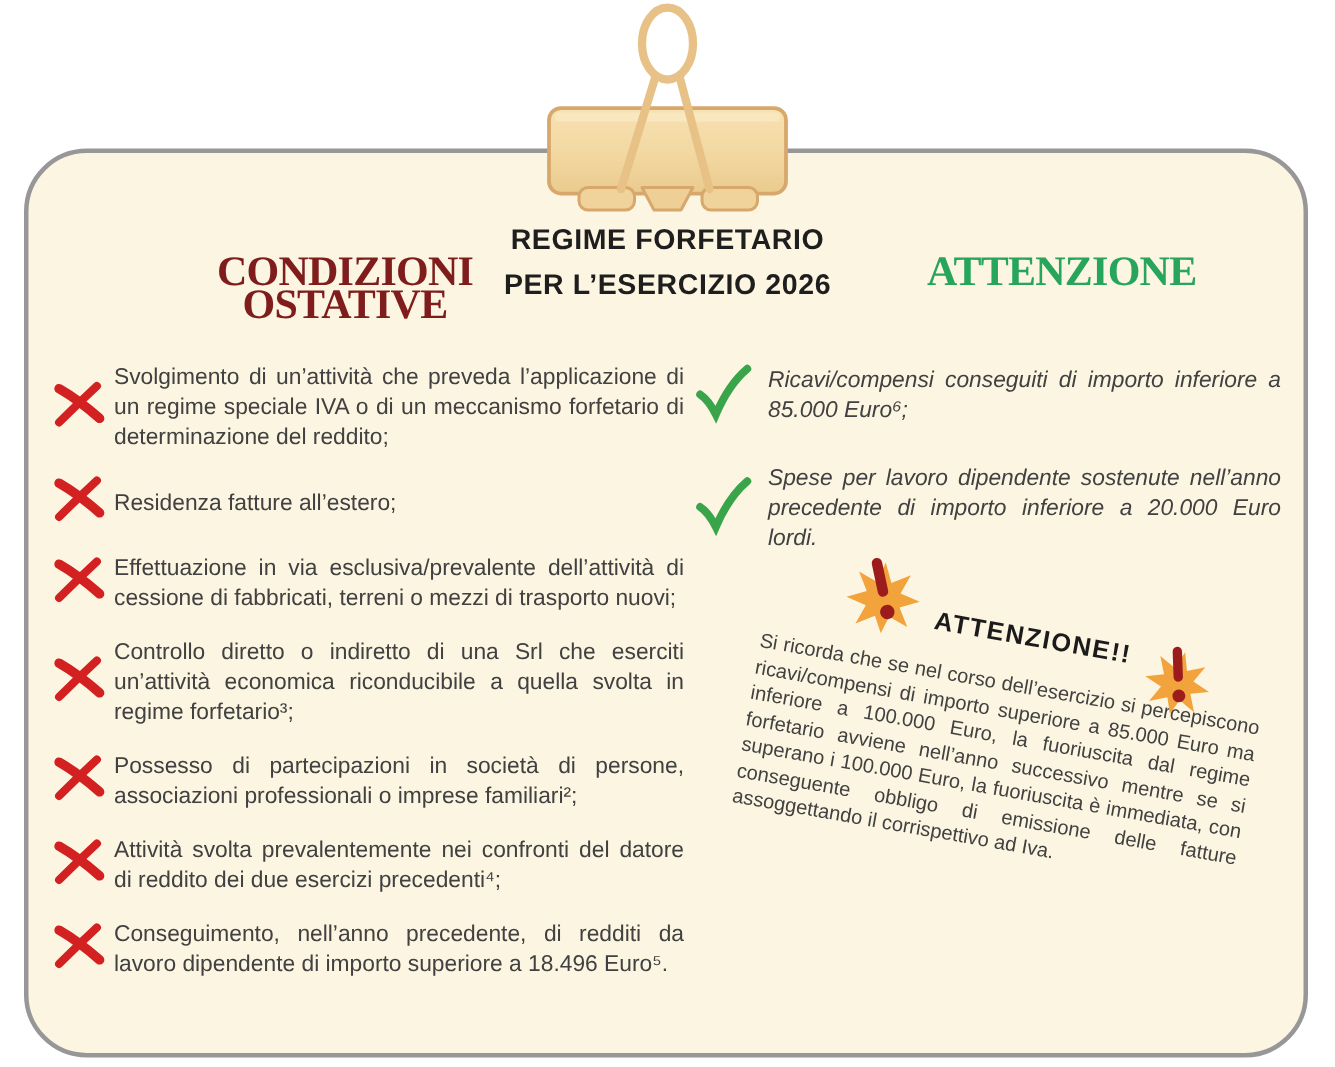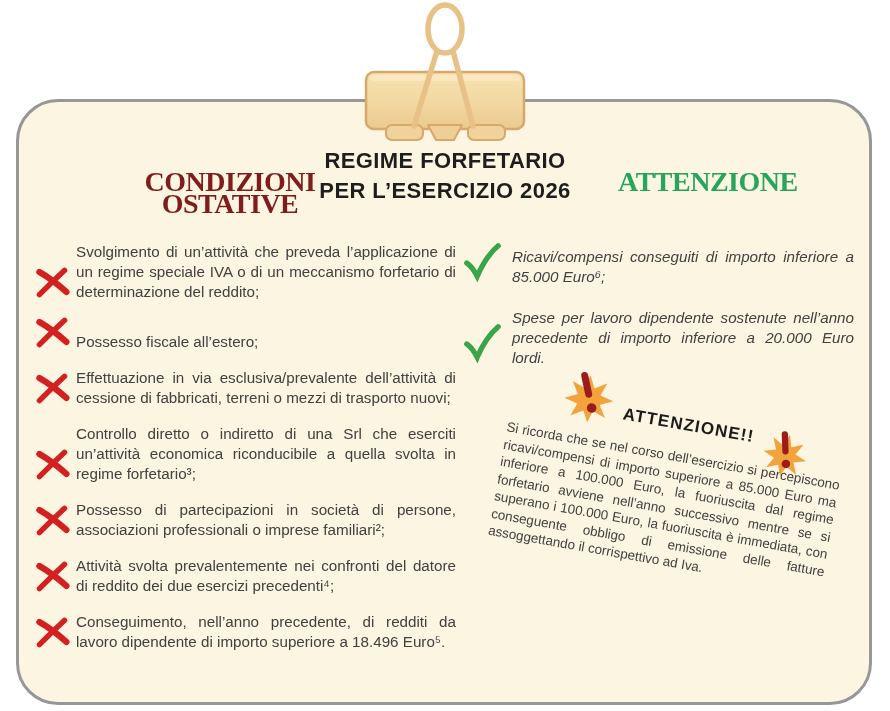--- a/index.html
+++ b/index.html
@@ -21,39 +21,39 @@
     border-radius: 42px;
   }
 
   
   .clip { position: absolute; left: 356px; top: 2px; z-index: 6; }
 
   
   .main-title {
     position: absolute; left: 290px; top: 146px; width: 310px;
     text-align: center; z-index: 7;
-    font-weight: bold; font-size: 22px; line-height: 30px;
+    font-weight: bold; font-size: 19px; line-height: 30px;
     letter-spacing: 0.4px; color: #1e1e1e;
   }
 
   
   .col-heading {
     position: absolute; top: 171px; z-index: 7;
     font-family: "Liberation Serif", "DejaVu Serif", serif;
     font-weight: bold; font-size: 28px; line-height: 22px;
     letter-spacing: -0.5px;
   }
   .col-heading.left { left: 118px; width: 224px; text-align: center; color: #7f1d1d; }
   .col-heading.right { left: 618px; width: 230px; text-align: left; color: #28A55C; }
 
   
   .list { position: absolute; z-index: 7; }
   .list.left-list  { left: 34px;  top: 242px; width: 422px; }
   .list.right-list { left: 462px; top: 240px; width: 392px; }
-  .list-item { display: flex; align-items: flex-end; margin-bottom: 16px; }
+  .list-item { display: flex; align-items: center; margin-bottom: 16px; }
   .right-list .list-item { margin-bottom: 21px; font-style: italic; }
   .list-item .ico { flex: 0 0 42px; margin-top: -2px; }
   .right-list .list-item .ico { flex: 0 0 50px; margin-top: 1px; }
   .list-item .txt {
     flex: 1; text-align: justify;
     font-size: 15.2px; line-height: 20px; color: #414141;
   }
 
   
   .attention {
@@ -130,21 +130,21 @@
       </span>
       <span class="txt">Svolgimento di un’attività che preveda l’applicazione di un regime speciale IVA o di un meccanismo forfetario di determinazione del reddito;</span>
     </div>
     <div class="list-item">
       <span class="ico">
         <svg width="36" height="32" viewBox="0 0 40 34">
             <path d="M6 6 Q20 14 36 28" stroke="#D32020" stroke-width="7" stroke-linecap="round" fill="none"></path>
             <path d="M34 4 Q20 17 6 31" stroke="#D32020" stroke-width="6" stroke-linecap="round" fill="none"></path>
           </svg>
       </span>
-      <span class="txt">Possesso fiscale all’estero;</span>
+      <span class="txt">Residenza fatture all’estero;</span>
     </div>
     <div class="list-item">
       <span class="ico">
         <svg width="36" height="32" viewBox="0 0 40 34">
             <path d="M6 6 Q20 14 36 28" stroke="#D32020" stroke-width="7" stroke-linecap="round" fill="none"></path>
             <path d="M34 4 Q20 17 6 31" stroke="#D32020" stroke-width="6" stroke-linecap="round" fill="none"></path>
           </svg>
       </span>
       <span class="txt">Effettuazione in via esclusiva/prevalente dell’attività di cessione di fabbricati, terreni o mezzi di trasporto nuovi;</span>
     </div>

